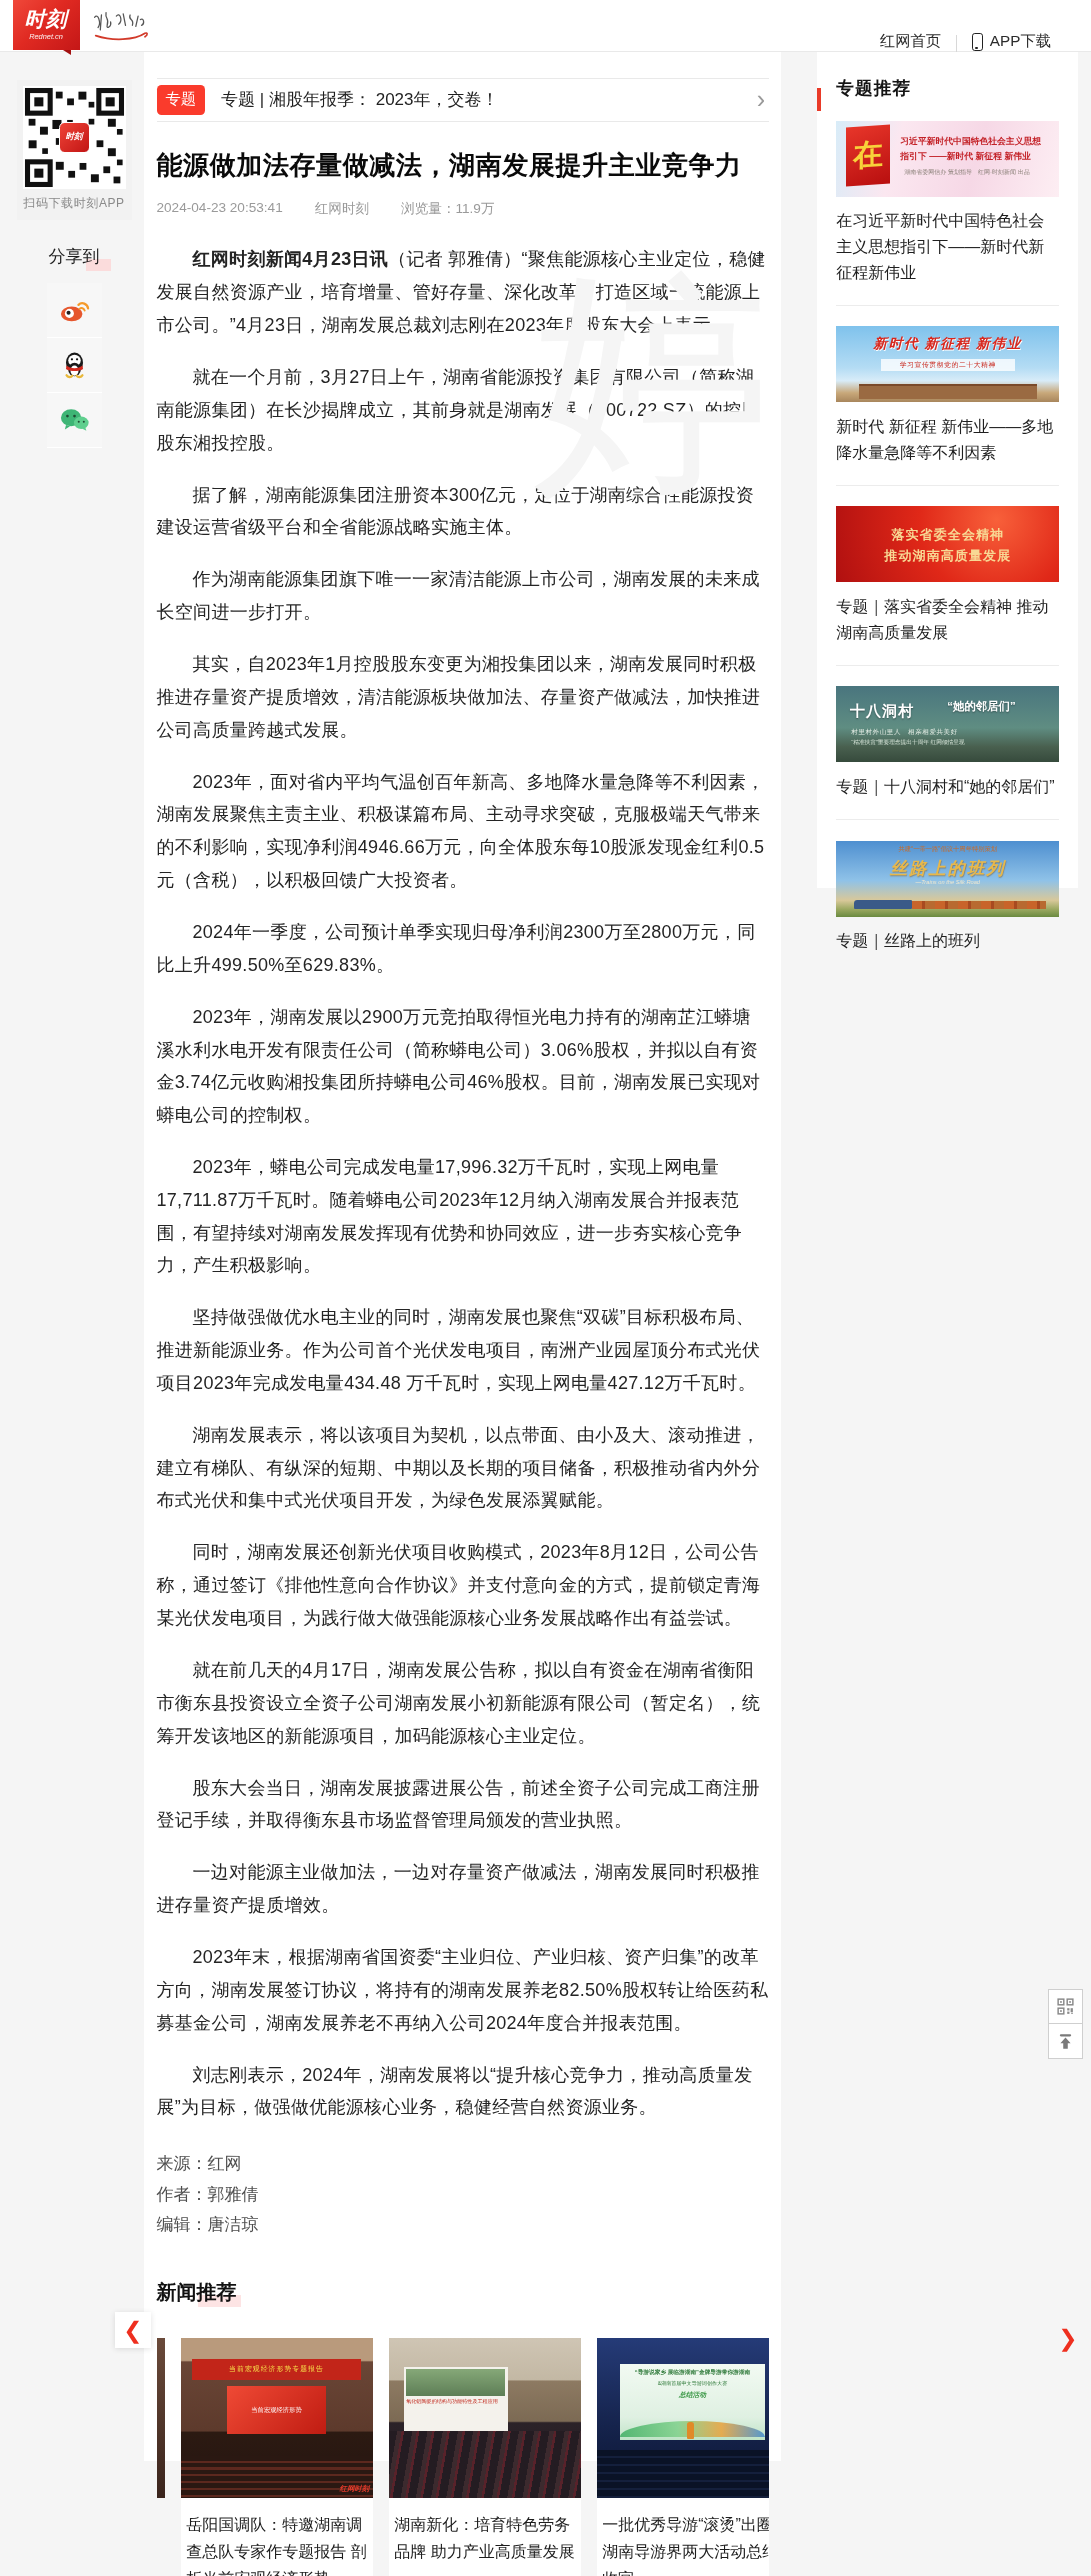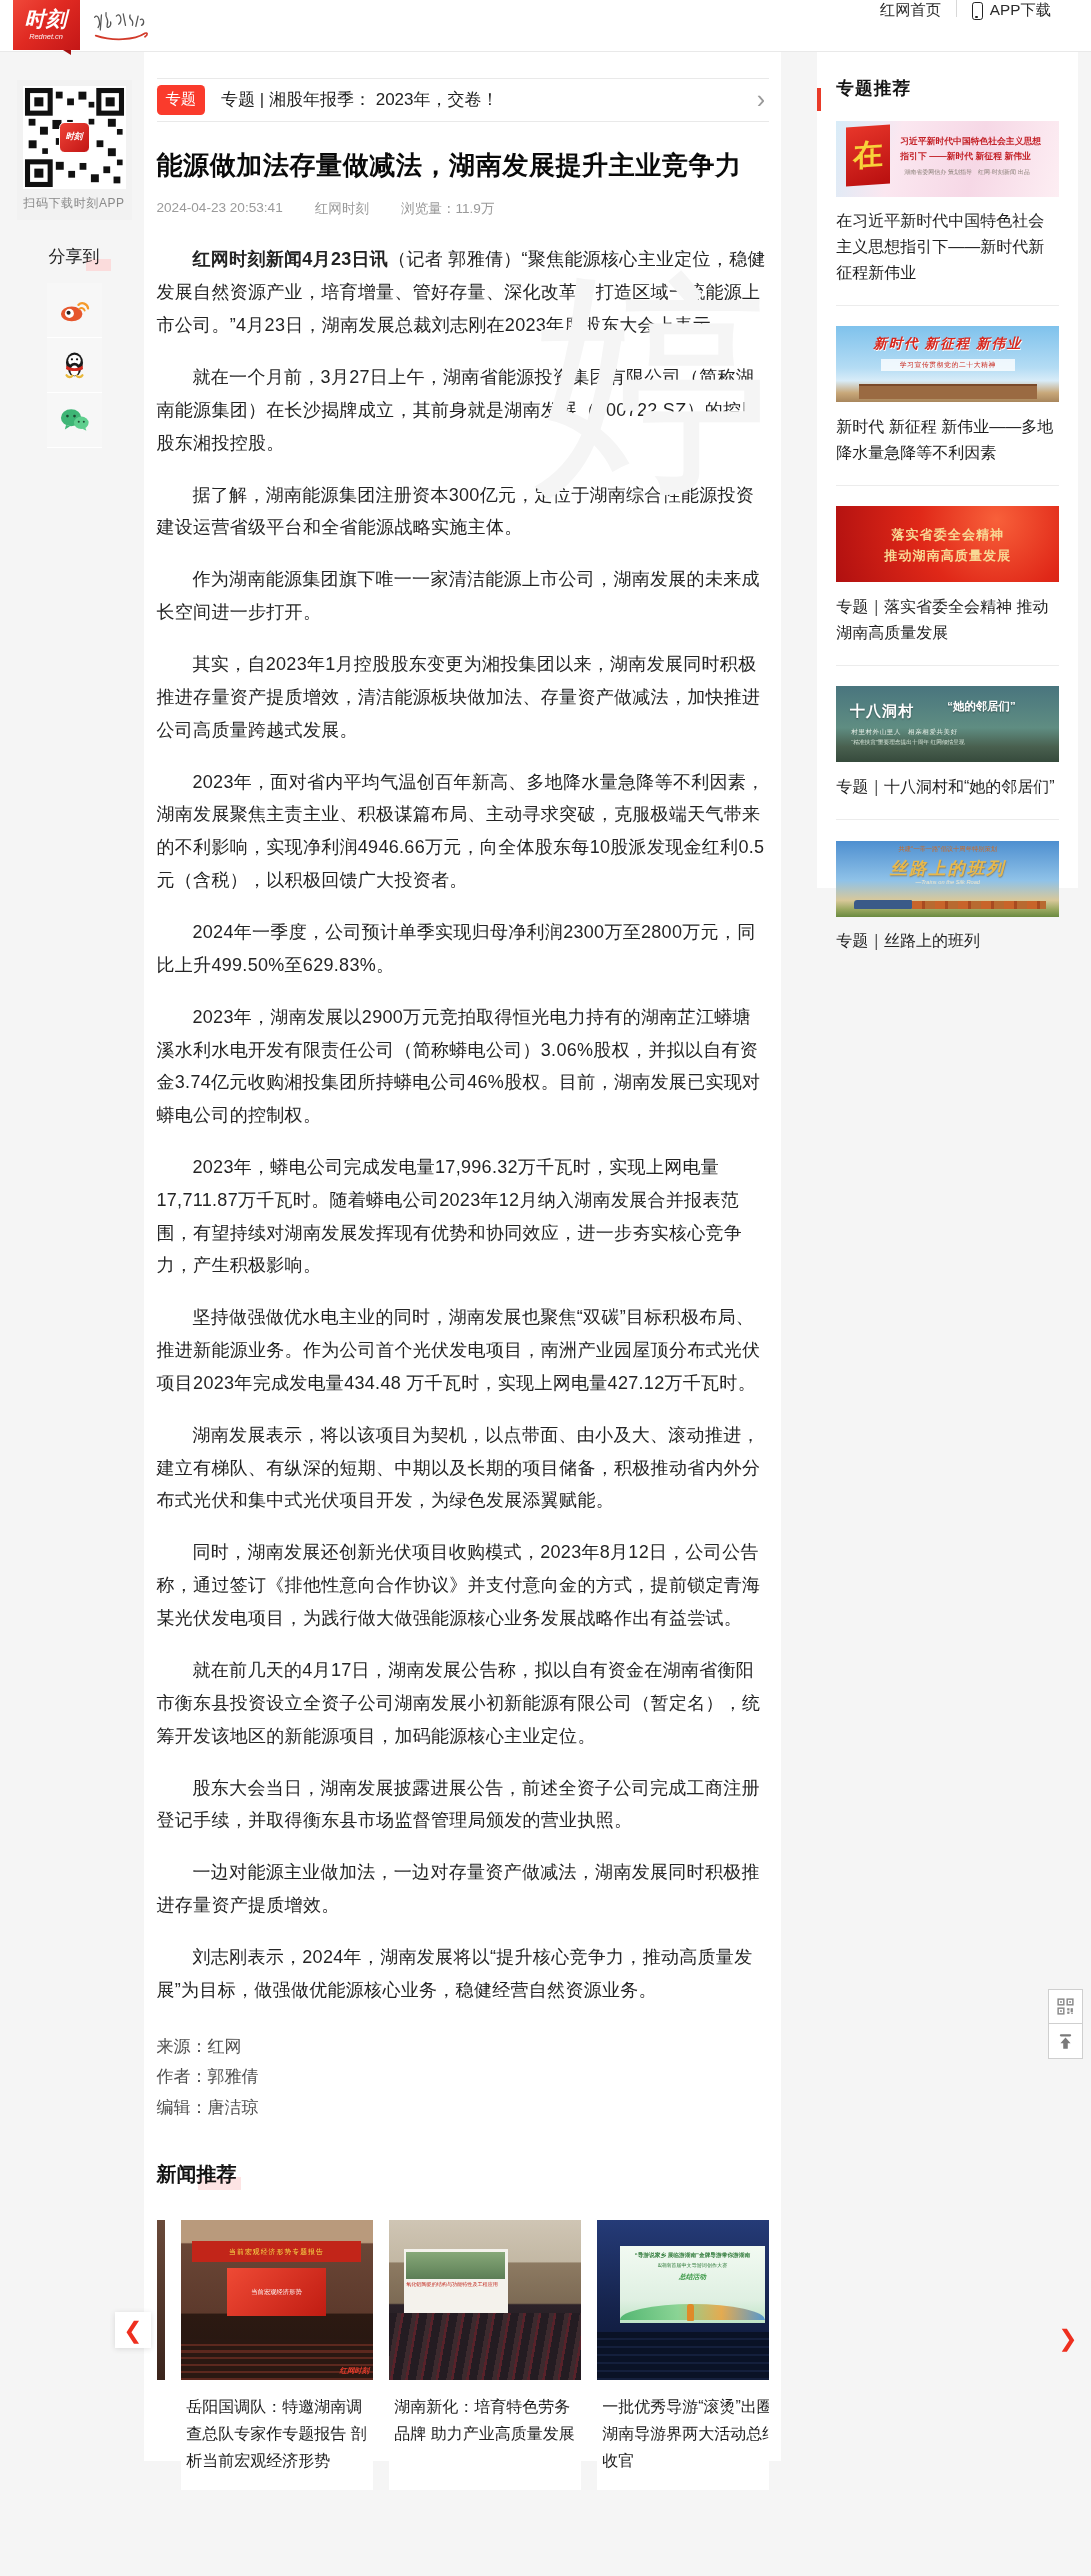--- a/index.html
+++ b/index.html
@@ -9,21 +9,21 @@
   
   .header { position:absolute; top:0; left:0; width:1091px; height:52px; background:#ffffff; border-bottom:0.6px solid #e9e9e9; }
   .logo-block { position:absolute; left:12.5px; top:0; width:67px; height:50px;
     background:linear-gradient(135deg,#f0483a 0%,#e02a22 45%,#c41717 100%); color:#fff;
     display:flex; flex-direction:column; align-items:center; justify-content:center; }
   .logo-main { font-size:20.5px; font-weight:bold; font-style:italic; letter-spacing:1.1px; line-height:1; }
   .logo-sub { font-size:7.4px; font-style:italic; margin-top:3.4px; opacity:.95; }
   .logo-fold { position:absolute; left:63px; top:50px; width:0; height:0;
     border-left:8px solid transparent; border-top:5.7px solid #a31010; }
   .calligraphy { position:absolute; left:90px; top:8px; }
-  .nav-right { position:absolute; right:40px; top:0; height:52px; display:flex; align-items:flex-start; gap:15px; }
+  .nav-right { position:absolute; right:40px; top:0; height:52px; display:flex; align-items:flex-end; gap:15px; }
   .nav-link { font-size:15.3px; color:#2b2b2b; cursor:pointer; }
   .nav-sep { width:0.6px; height:17px; background:#d8d8d8; }
   .phone-icon { width:11.4px; height:18px; border:1.7px solid #222; border-radius:2.8px; position:relative; }
   .phone-icon::after { content:""; position:absolute; left:2.3px; bottom:0.6px; width:3.4px; height:1.7px; background:#222; border-radius:1.1px; }
   .nav-app { display:flex; align-items:center; gap:6.8px; cursor:pointer; }
 
   
   .left-rail { position:absolute; left:16.5px; top:80px; width:115px; }
   .qr-card { background:#f2f2f2; padding:5.7px 5.7px 8px; text-align:center; }
   .qr-box { width:103px; height:103px; background:#fff; position:relative; margin:0 auto; }
@@ -279,20 +279,21 @@
       <p>2023年，面对省内平均气温创百年新高、多地降水量急降等不利因素，湖南发展聚焦主责主业、积极谋篇布局、主动寻求突破，克服极端天气带来的不利影响，实现净利润4946.66万元，向全体股东每10股派发现金红利0.5元（含税），以积极回馈广大投资者。</p>
       <p>2024年一季度，公司预计单季实现归母净利润2300万至2800万元，同比上升499.50%至629.83%。</p>
       <p>2023年，湖南发展以2900万元竞拍取得恒光电力持有的湖南芷江蟒塘溪水利水电开发有限责任公司（简称蟒电公司）3.06%股权，并拟以自有资金3.74亿元收购湘投集团所持蟒电公司46%股权。目前，湖南发展已实现对蟒电公司的控制权。</p>
       <p>2023年，蟒电公司完成发电量17,996.32万千瓦时，实现上网电量17,711.87万千瓦时。随着蟒电公司2023年12月纳入湖南发展合并报表范围，有望持续对湖南发展发挥现有优势和协同效应，进一步夯实核心竞争力，产生积极影响。</p>
       <p>坚持做强做优水电主业的同时，湖南发展也聚焦“双碳”目标积极布局、推进新能源业务。作为公司首个光伏发电项目，南洲产业园屋顶分布式光伏项目2023年完成发电量434.48 万千瓦时，实现上网电量427.12万千瓦时。</p>
       <p>湖南发展表示，将以该项目为契机，以点带面、由小及大、滚动推进，建立有梯队、有纵深的短期、中期以及长期的项目储备，积极推动省内外分布式光伏和集中式光伏项目开发，为绿色发展添翼赋能。</p>
       <p>同时，湖南发展还创新光伏项目收购模式，2023年8月12日，公司公告称，通过签订《排他性意向合作协议》并支付意向金的方式，提前锁定青海某光伏发电项目，为践行做大做强能源核心业务发展战略作出有益尝试。</p>
       <p>就在前几天的4月17日，湖南发展公告称，拟以自有资金在湖南省衡阳市衡东县投资设立全资子公司湖南发展小初新能源有限公司（暂定名），统筹开发该地区的新能源项目，加码能源核心主业定位。</p>
       <p>股东大会当日，湖南发展披露进展公告，前述全资子公司完成工商注册登记手续，并取得衡东县市场监督管理局颁发的营业执照。</p>
       <p>一边对能源主业做加法，一边对存量资产做减法，湖南发展同时积极推进存量资产提质增效。</p>
+      <p>2023年末，根据湖南省国资委“主业归位、产业归核、资产归集”的改革方向，湖南发展签订协议，将持有的湖南发展养老82.50%股权转让给医药私募基金公司，湖南发展养老不再纳入公司2024年度合并报表范围。</p>
       <p>刘志刚表示，2024年，湖南发展将以“提升核心竞争力，推动高质量发展”为目标，做强做优能源核心业务，稳健经营自然资源业务。</p>
     </div>
 
     <div class="source-block">
       <div>来源：红网</div>
       <div>作者：郭雅倩</div>
       <div>编辑：唐洁琼</div>
     </div>
 
     <div class="rec-heading-wrap">

